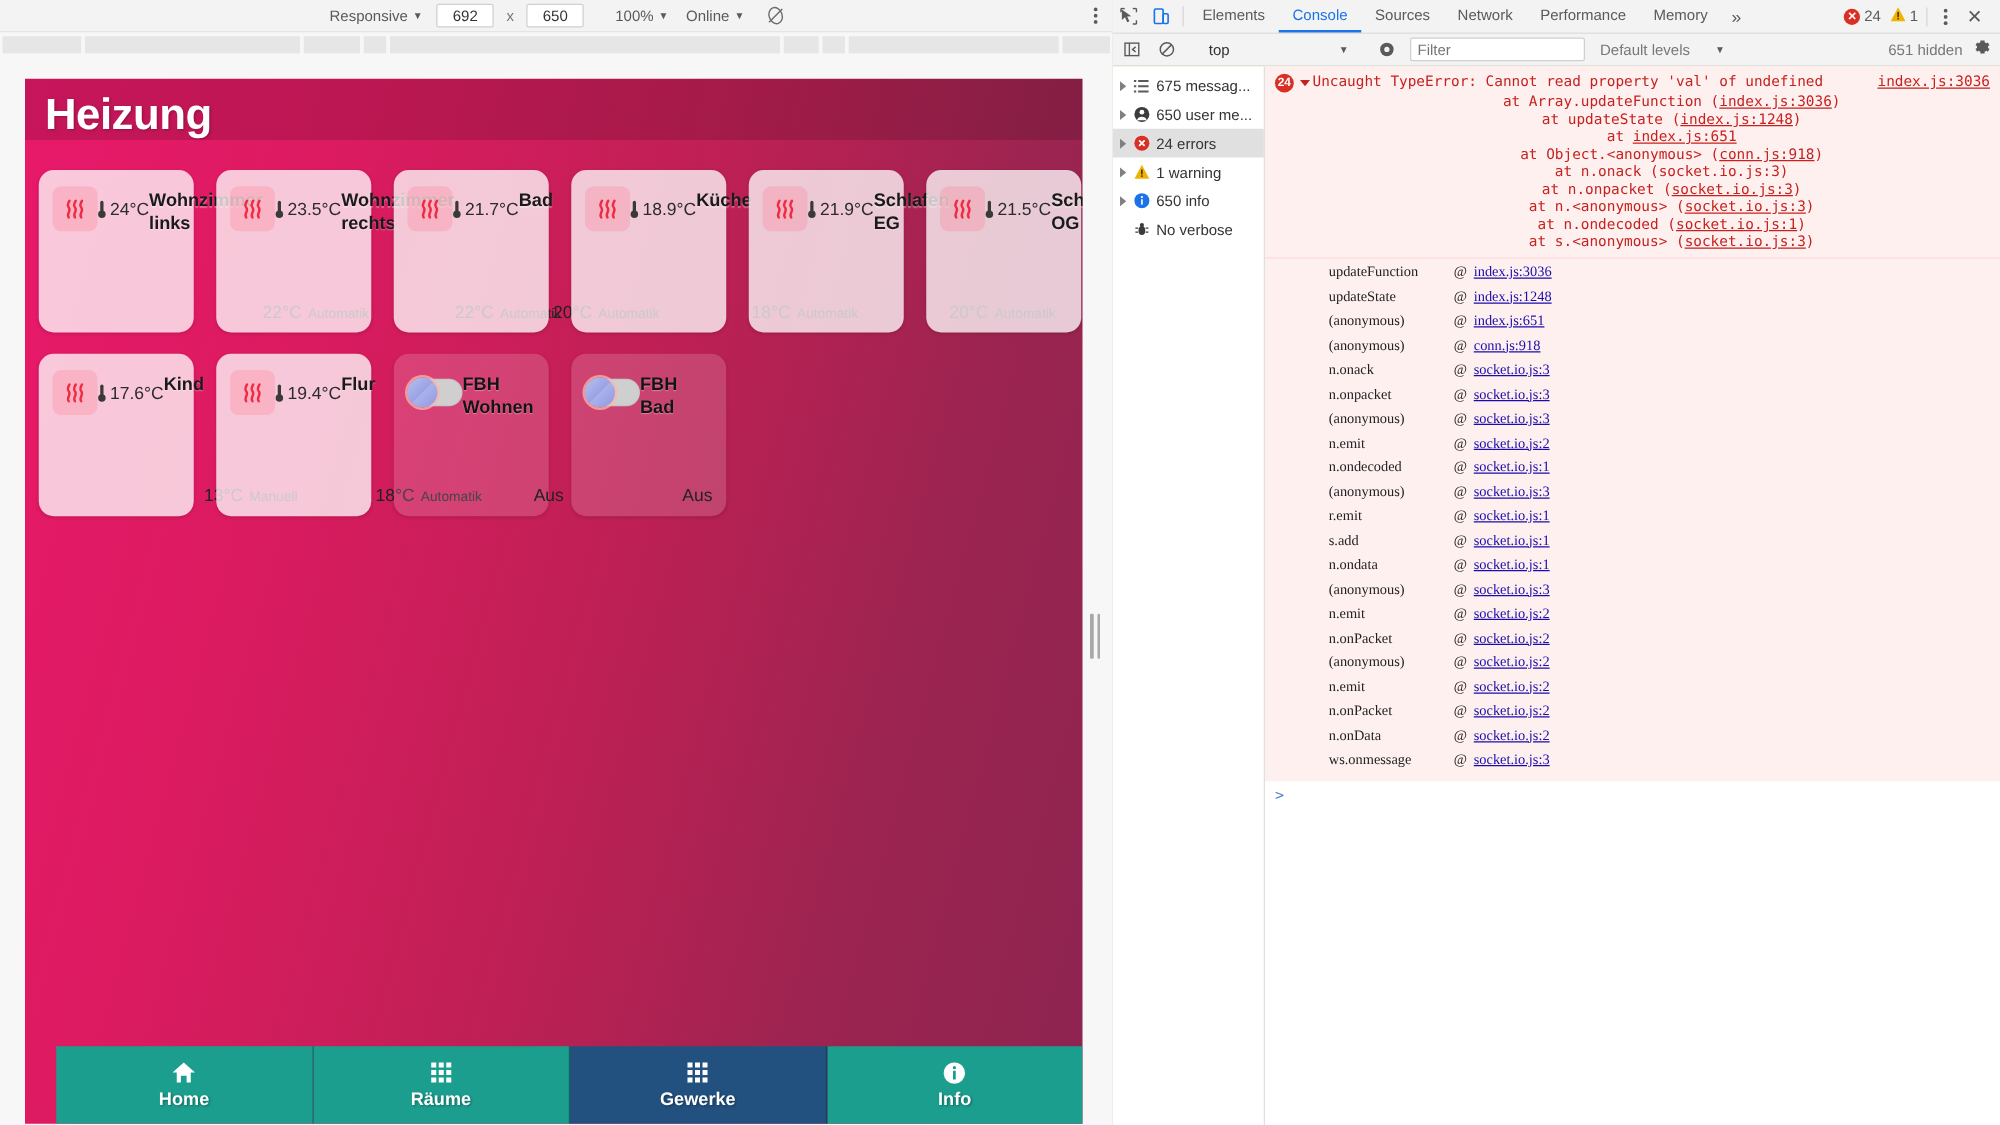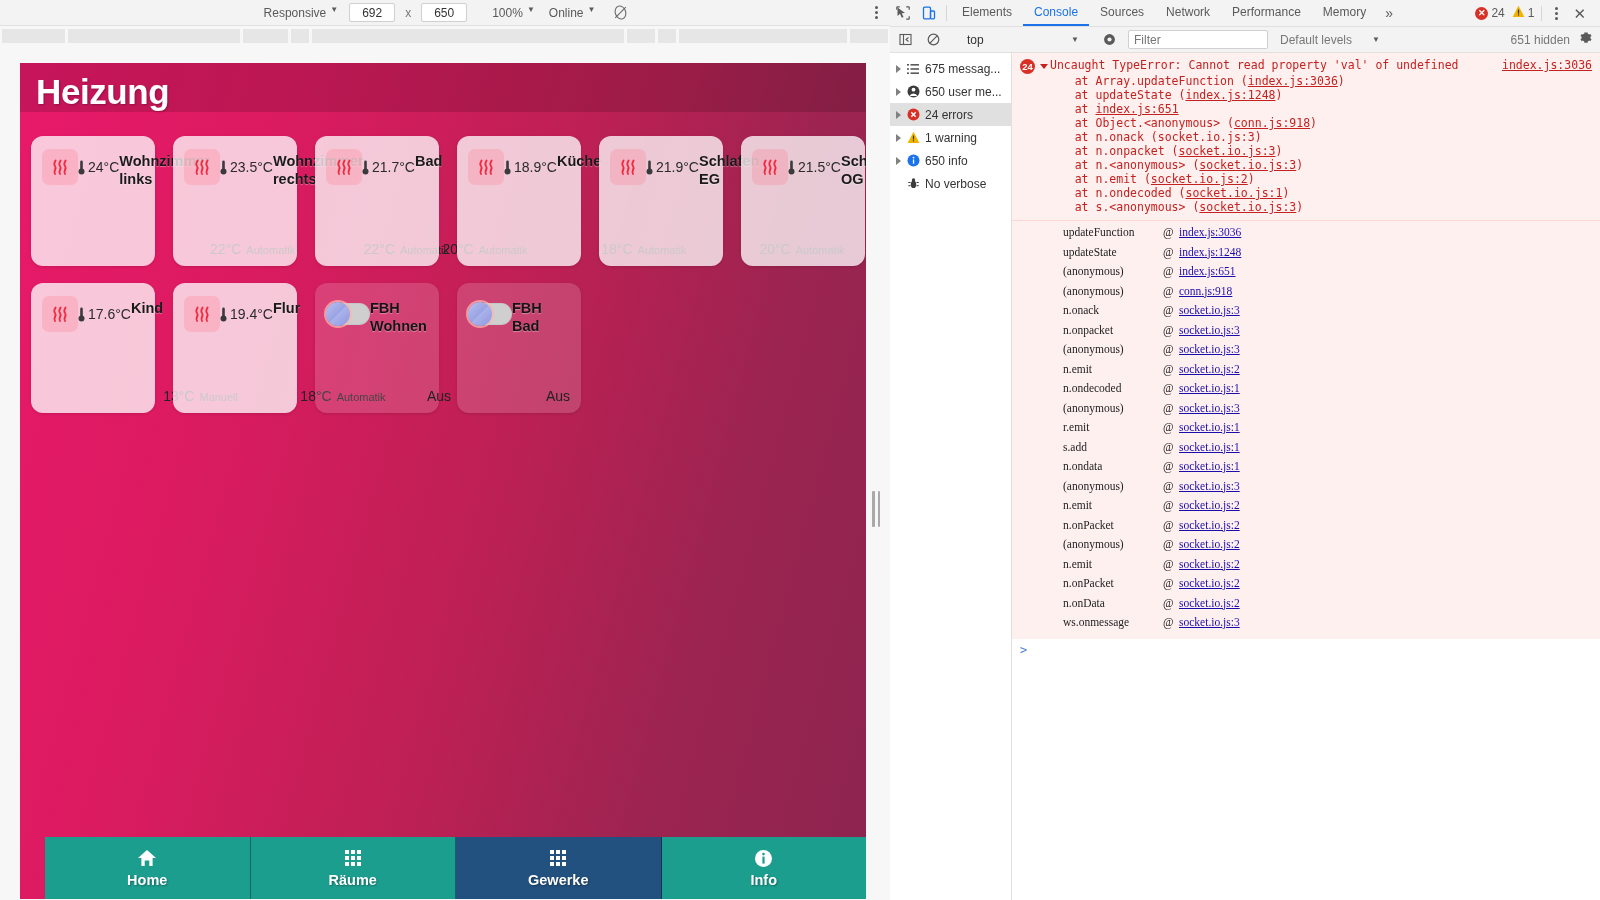--- a/index.html
+++ b/index.html
@@ -26,21 +26,21 @@
     background: #f3f3f3;
     border-bottom: 1px solid #e0e0e0;
     display: flex; align-items: center;
     font-size: 12px; color: #5a5a5a;
     position: relative;
   }
   #dt-center {
     position: absolute; left: 0; right: 0;
     display: flex; align-items: center; justify-content: center; gap: 8px;
   }
-  .dt-select { display: flex; gap: 4px; cursor: pointer; padding: 1px 3px; }
+  .dt-select { display: flex; align-items: center; gap: 4px; cursor: pointer; padding: 1px 3px; }
   .caret { font-size: 8px; color: #5a5a5a; line-height: 1; }
   .dt-dim {
     width: 46px; height: 19px; border: 1px solid #d0d0d0; border-radius: 2px;
     background: #fff; text-align: center; font-size: 12px; color: #333;
     font-family: "Liberation Sans", sans-serif; outline: none;
   }
   .dt-x { color: #777; font-size: 12px; padding: 0 2px; }
   .dt-throttle-icon { width: 17px; height: 17px; display: inline-block; position: relative; margin-left: 6px; cursor: pointer;}
   #dt-kebab { position: absolute; right: 12px; display: flex; flex-direction: column; gap: 2px; cursor: pointer;}
   #dt-kebab span { width: 3px; height: 3px; border-radius: 50%; background: #5a5a5a; display:block;}
@@ -259,21 +259,21 @@
   .tri-down {
     width: 0; height: 0; border-top: 5px solid #c5221f;
     border-left: 4px solid transparent; border-right: 4px solid transparent;
     margin: 6px 2px 0 5px; flex: 0 0 8px;
   }
   .err-text { color: #c5221f; white-space: pre; }
   .err-src {
     position: absolute; right: 8px; top: 1px;
     color: #c5221f; text-decoration: underline; cursor: pointer;
   }
-  .err-line { color: #c5221f; white-space: pre; padding-left: 35px; line-height: 14px; }
+  .err-line { color: #c5221f; white-space: pre; padding-left: 35px; line-height: 14px; text-align: center; }
   .err-line a { color: #c5221f; text-decoration: underline; cursor: pointer; }
   .err-line a.nolink { text-decoration: none; cursor: default; }
 
   #stack-list {
     font-family: Liberation Serif, serif; font-size: 11.5px;
     background: #fff0f0; padding: 2px 0 6px 16px;
   }
   .st-row { display: flex; line-height: 19.5px; padding-left: 35px; }
   .st-fn { width: 100px; flex: 0 0 100px; color: #222; }
   .st-at { color: #222; width: 16px; flex: 0 0 16px;}
@@ -806,21 +806,20 @@
             <span class="err-text">Uncaught TypeError: Cannot read property 'val' of undefined</span>
             <span class="err-src">index.js:3036</span>
           </div>
           <div class="err-line"><span>    at Array.updateFunction (</span><a>index.js:3036</a><span>)</span></div>
           <div class="err-line"><span>    at updateState (</span><a>index.js:1248</a><span>)</span></div>
           <div class="err-line"><span>    at </span><a>index.js:651</a><span></span></div>
           <div class="err-line"><span>    at Object.&lt;anonymous&gt; (</span><a>conn.js:918</a><span>)</span></div>
           <div class="err-line"><span>    at n.onack (</span><a class="nolink">socket.io.js:3</a><span>)</span></div>
           <div class="err-line"><span>    at n.onpacket (</span><a>socket.io.js:3</a><span>)</span></div>
           <div class="err-line"><span>    at n.&lt;anonymous&gt; (</span><a>socket.io.js:3</a><span>)</span></div>
-          <div class="err-line"><span>    at n.emit (</span><a>socket.io.js:2</a><span>)</span></div>
           <div class="err-line"><span>    at n.ondecoded (</span><a>socket.io.js:1</a><span>)</span></div>
           <div class="err-line"><span>    at s.&lt;anonymous&gt; (</span><a>socket.io.js:3</a><span>)</span></div>
         </div>
 
         <div id="stack-list">
           <div class="st-row">
               <span class="st-fn">updateFunction</span>
               <span class="st-at">@</span>
               <a class="st-link">index.js:3036</a>
             </div>

